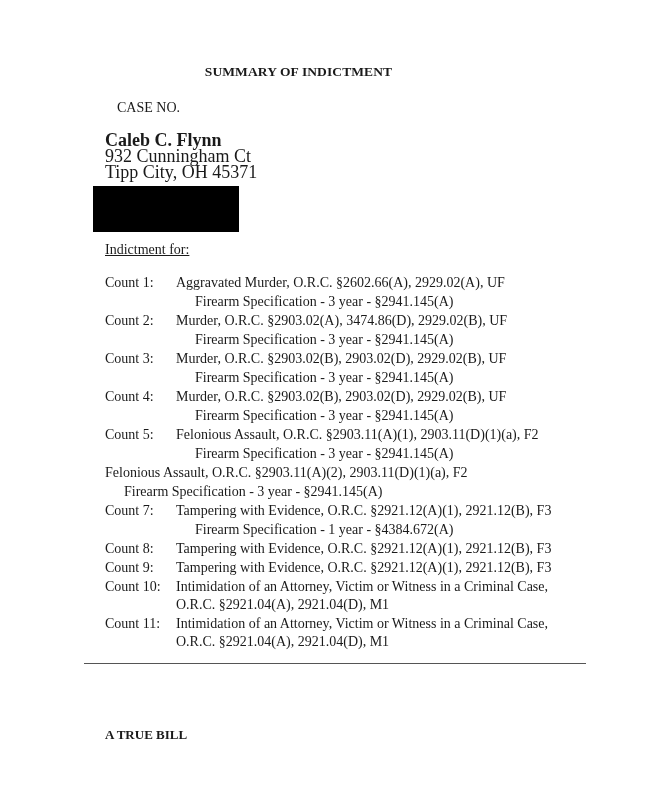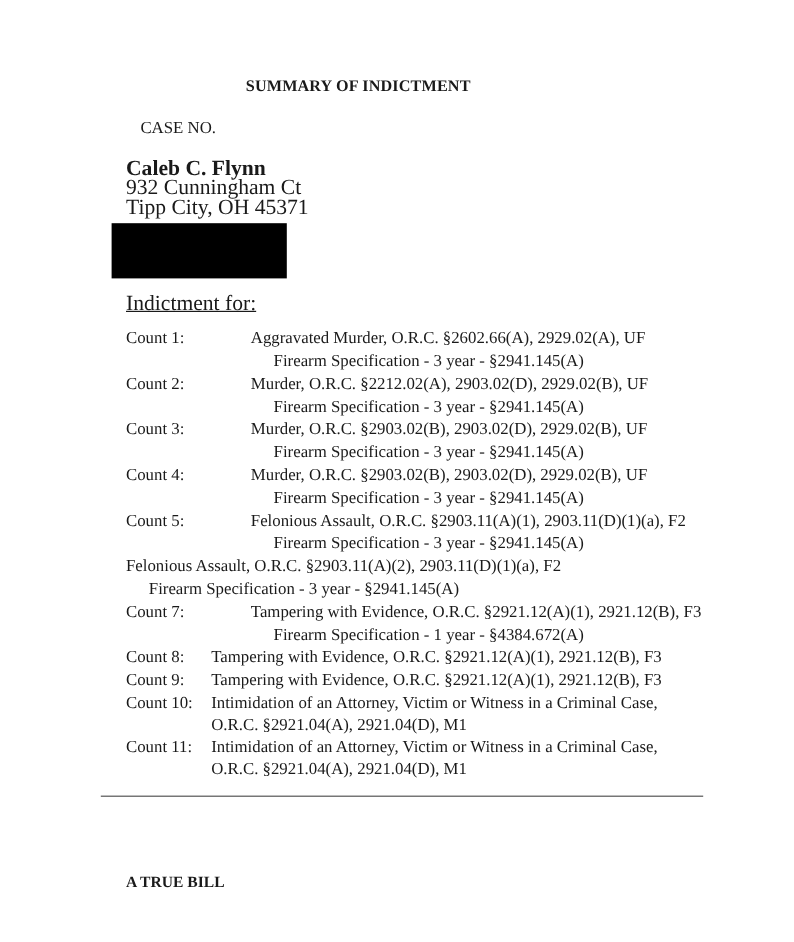--- a/index.html
+++ b/index.html
@@ -48,21 +48,21 @@
       top: 186px;
       left: 93px;
       width: 146px;
       height: 46px;
       background: #000000;
     }
     .indict-for {
       position: absolute;
       top: 242px;
       left: 105px;
-      font-size: 18px;
+      font-size: 14px;
       text-decoration: underline;
     }
     .counts {
       position: absolute;
       top: 274px;
       left: 105px;
       width: 480px;
       font-size: 14px;
     }
     .count {
@@ -81,21 +81,20 @@
       line-height: 18px;
       white-space: nowrap;
     }
     .spec-line {
       line-height: 19px;
       padding-left: 19px;
       white-space: nowrap;
     }
     .count.has-spec {
       margin-bottom: 1px;
-      gap: 33px;
     }
     .divider {
       position: absolute;
       top: 663px;
       left: 84px;
       width: 502px;
       height: 0;
       border-top: 1.5px solid #555555;
     }
     .true-bill {
@@ -129,21 +128,21 @@
       <div class="count has-spec">
         <div class="count-label">Count 1:</div>
         <div class="count-body">
           <div class="count-line">Aggravated Murder, O.R.C. §2602.66(A), 2929.02(A), UF</div>
           <div class="spec-line">Firearm Specification - 3 year - §2941.145(A)</div>
         </div>
       </div>
       <div class="count has-spec">
         <div class="count-label">Count 2:</div>
         <div class="count-body">
-          <div class="count-line">Murder, O.R.C. §2212.02(A), 2903.02(D), 2929.02(B), UF</div>
+          <div class="count-line">Murder, O.R.C. §2903.02(A), 3474.86(D), 2929.02(B), UF</div>
           <div class="spec-line">Firearm Specification - 3 year - §2941.145(A)</div>
         </div>
       </div>
       <div class="count has-spec">
         <div class="count-label">Count 3:</div>
         <div class="count-body">
           <div class="count-line">Murder, O.R.C. §2903.02(B), 2903.02(D), 2929.02(B), UF</div>
           <div class="spec-line">Firearm Specification - 3 year - §2941.145(A)</div>
         </div>
       </div>

